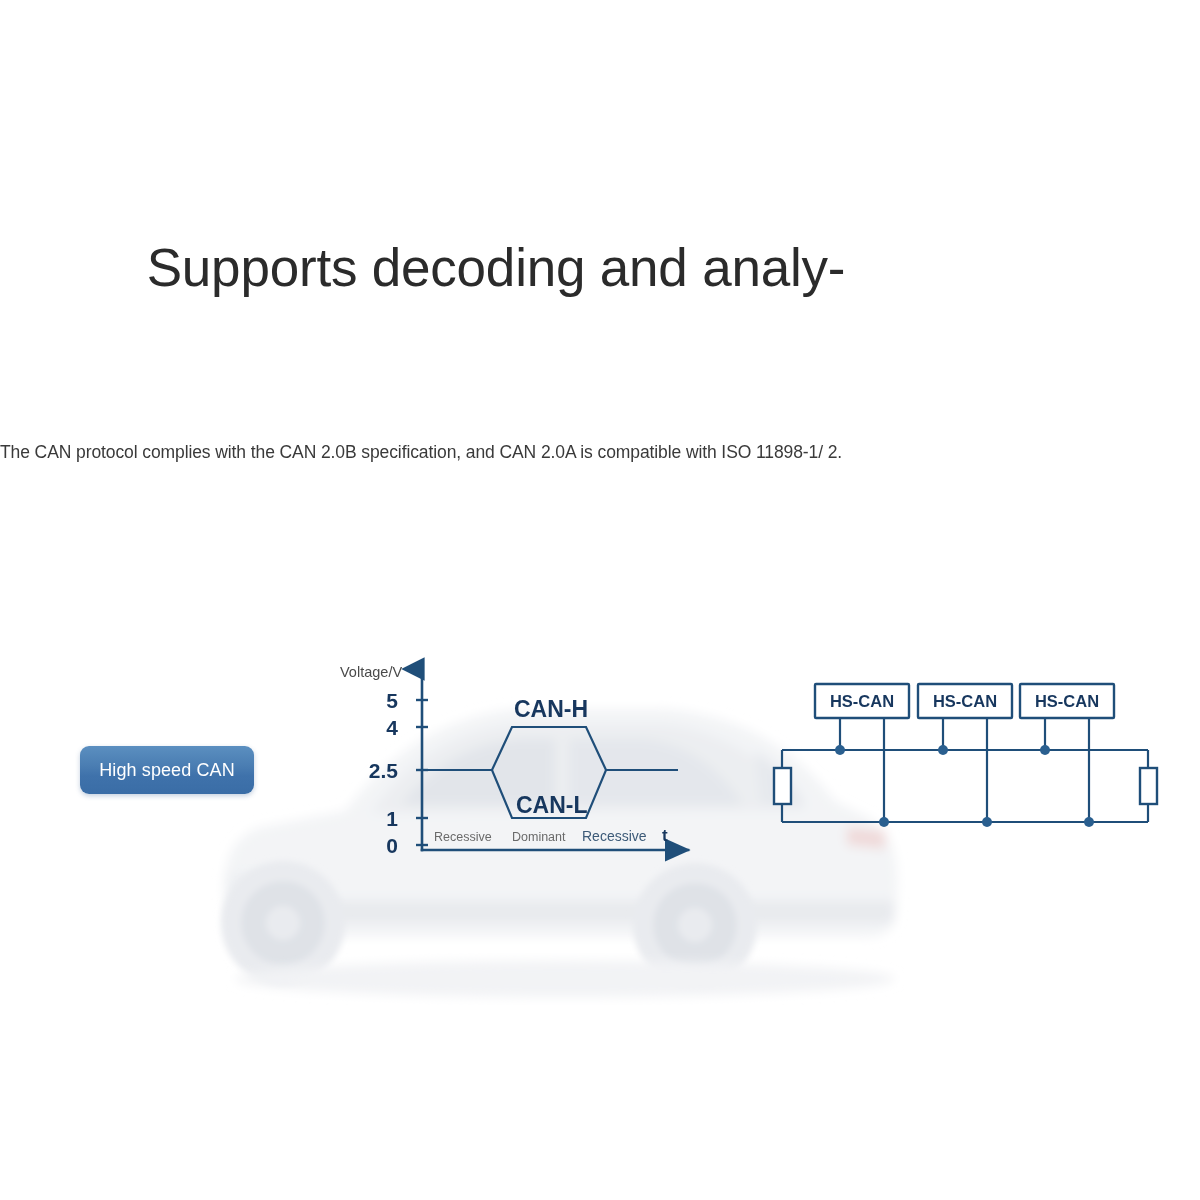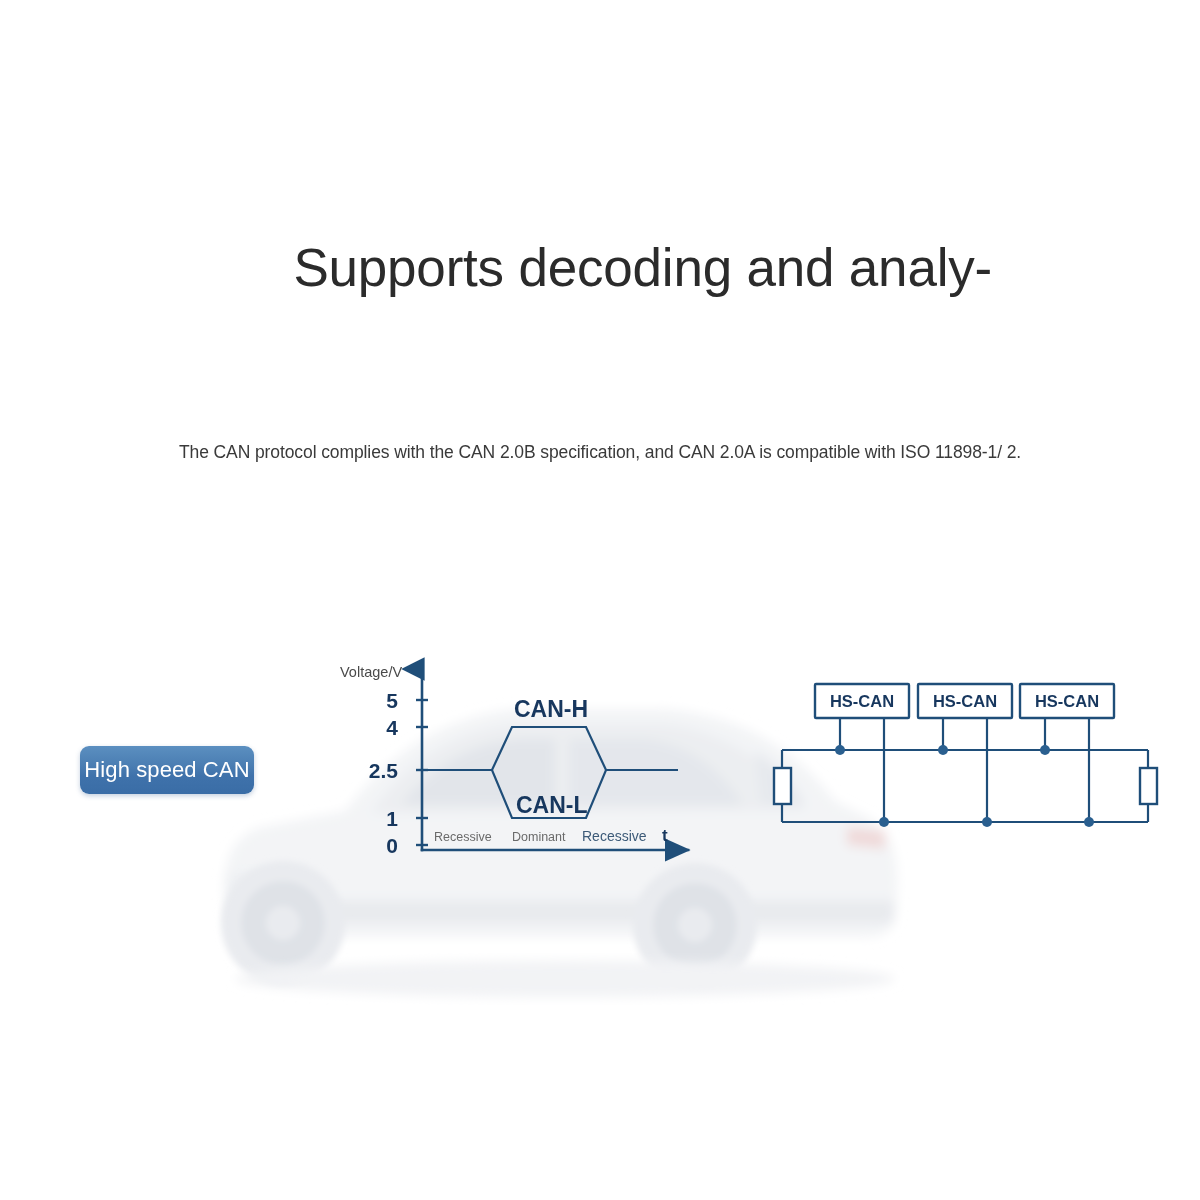--- a/index.html
+++ b/index.html
@@ -15,39 +15,38 @@
     font-family: "Liberation Sans", sans-serif;
     -webkit-font-smoothing: antialiased;
   }
 
   
   #headline {
     position: absolute;
     left: 0;
     top: 218px;
     width: 992px;
-    text-align: right;
+    text-align: center;
   }
   .headline-line {
     display: block;
     font-family: "Liberation Sans", sans-serif;
     font-size: 53px;
     font-weight: 400;
     color: #2b2b2b;
     letter-spacing: -0.2px;
     line-height: 100px;
     white-space: nowrap;
   }
 
   #subtitle {
     position: absolute;
     left: 0;
     top: 442px;
     width: 1200px;
-    text-align: center;
     font-family: "Liberation Sans", sans-serif;
     font-size: 17.5px;
     font-weight: 400;
     color: #3a3a3a;
     letter-spacing: -0.1px;
     white-space: nowrap;
   }
 
   
   #figure {
@@ -77,21 +76,21 @@
     height: 48px;
     border-radius: 9px;
     background: linear-gradient(180deg, #5b8fc0 0%, #4a7db2 42%, #3f72ab 62%, #3a6da6 100%);
     box-shadow: 0 2px 5px rgba(60,100,150,0.30);
     display: flex;
     align-items: center;
     justify-content: center;
   }
   #hs-can-button .btn-label {
     font-family: "Liberation Sans", sans-serif;
-    font-size: 22px;
+    font-size: 18px;
     color: #ffffff;
     letter-spacing: 0.1px;
     white-space: nowrap;
   }
 
   
   #wave-svg, #topo-svg {
     position: absolute;
     overflow: visible;
   }

